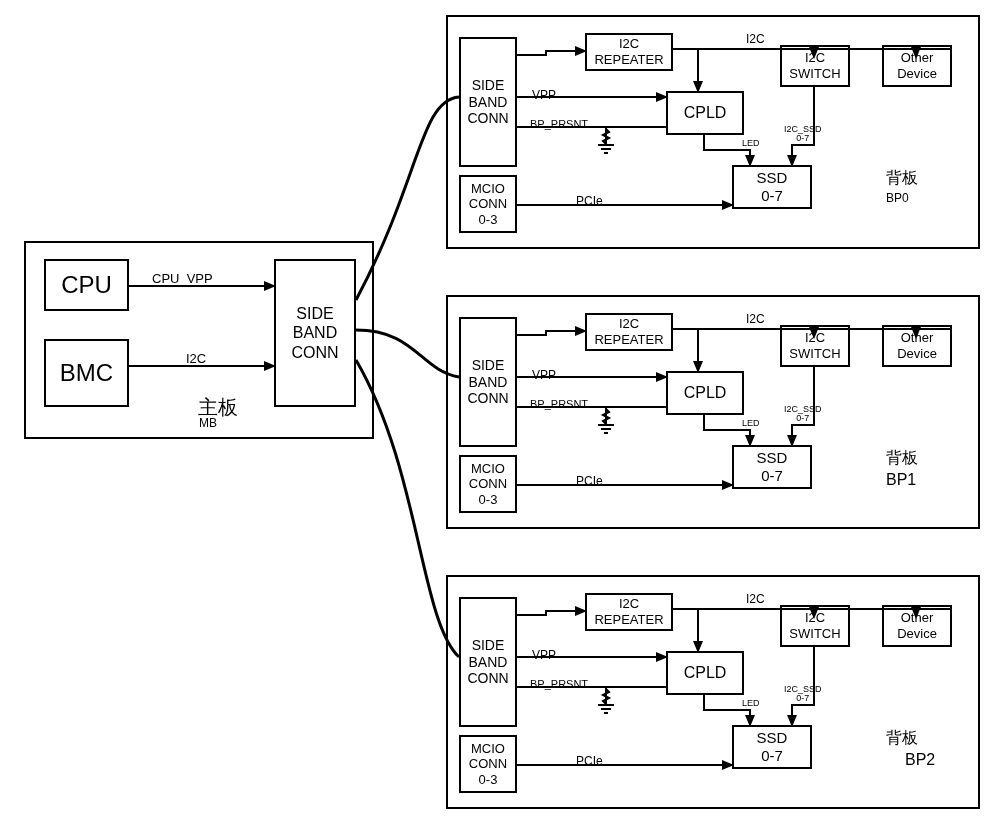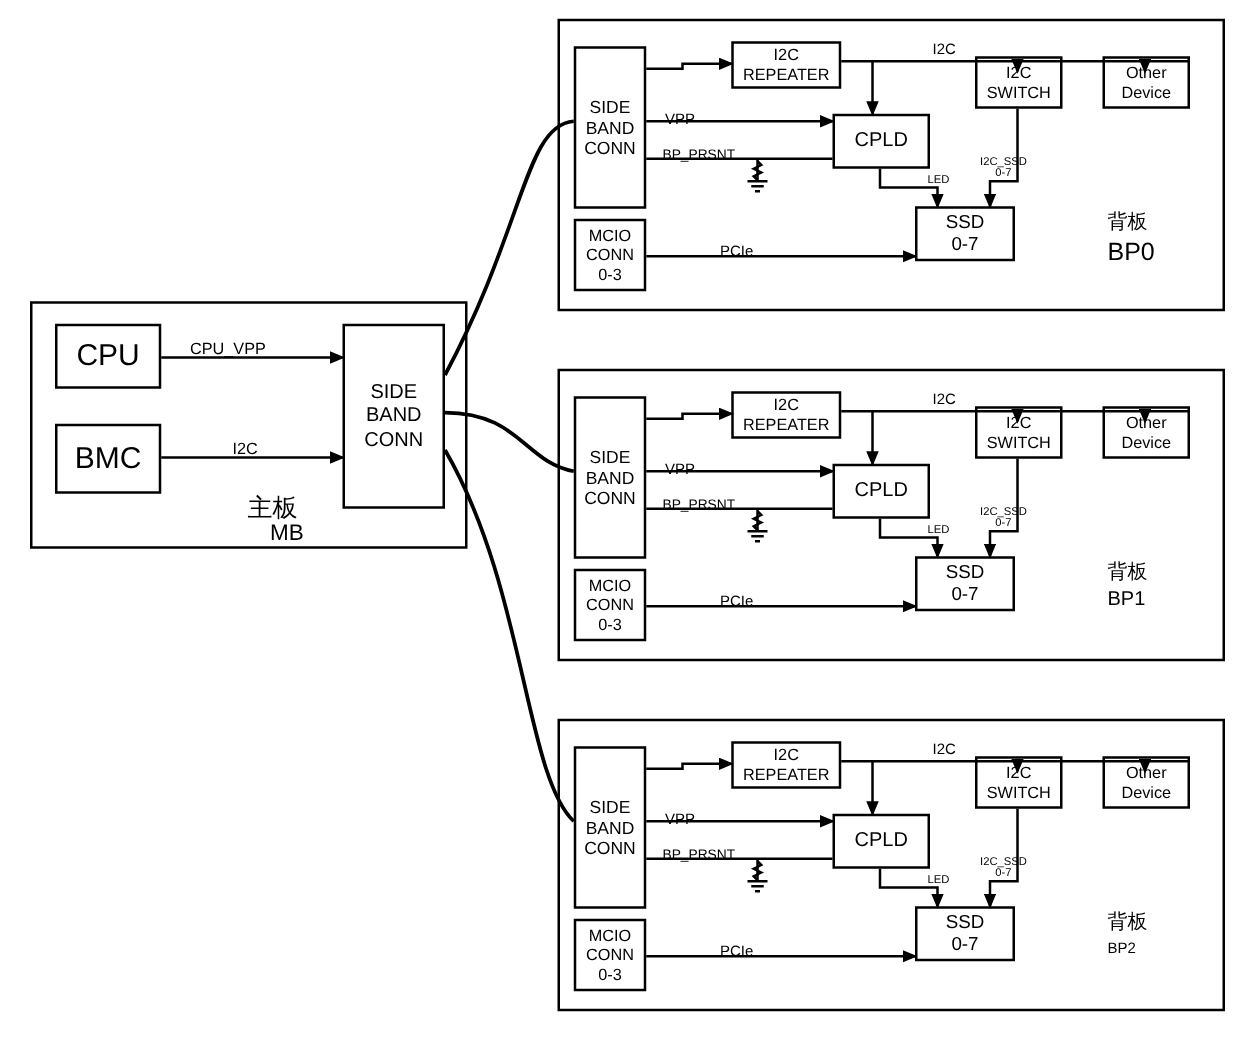--- a/index.html
+++ b/index.html
@@ -44,31 +44,31 @@
   }
 </style>
 </head>
 <body>
 
 <div class="group" style="left:24px; top:241px; width:350px; height:198px;"></div>
 
 <div class="box big" style="left:44px; top:259px; width:85px; height:52px;">
     <span>CPU</span>
   </div>
-<div class="box big" style="left:44px; top:339px; width:85px; height:56px;">
+<div class="box big" style="left:44px; top:339px; width:85px; height:68px;">
     <span>BMC</span>
   </div>
 <div class="box" style="left:274px; top:259px; width:82px; height:148px; font-size:16px; white-space:pre-line;"><span>SIDE
 BAND
 CONN</span></div>
 
 <div class="label" style="left:152px; top:272px; font-size:13px;">CPU_VPP</div>
 <div class="label" style="left:186px; top:352px; font-size:13px;">I2C</div>
 <div class="label" style="left:198px; top:397px; font-size:20px;">主板</div>
-<div class="label" style="left:216px; top:417px; font-size:18px;">MB</div>
+<div class="label" style="left:199px; top:417px; font-size:12px;">MB</div>
 
 <div class="group" style="left:446px; top:15px; width:534px; height:234px;"></div>
 
 <div class="group" style="left:446px; top:295px; width:534px; height:234px;"></div>
 
 <div class="group" style="left:446px; top:575px; width:534px; height:234px;"></div>
 
 <div id="bp-host">
     <div class="box" style="left: 459px; top: 37px; width: 58px; height: 130px; font-size: 14px; white-space: pre-line;"><span>SIDE
 BAND
@@ -88,21 +88,21 @@
 CONN
 0-3</span></div>
     <div class="label" style="left: 746px; top: 33px; font-size: 12px; white-space: pre-line;">I2C</div>
     <div class="label" style="left: 532px; top: 89px; font-size: 12px; white-space: pre-line;">VPP</div>
     <div class="label" style="left: 530px; top: 119px; font-size: 11px; white-space: pre-line;">BP_PRSNT</div>
     <div class="label" style="left: 576px; top: 195px; font-size: 12px; white-space: pre-line;">PCIe</div>
     <div class="label" style="left: 742px; top: 139px; font-size: 9px; white-space: pre-line;">LED</div>
     <div class="label" style="left: 784px; top: 125px; font-size: 9px; white-space: pre-line;">I2C_SSD
 0-7</div>
     <div class="label" style="left: 886px; top: 170px; font-size: 16px; white-space: pre-line;">背板</div>
-    <div class="label" style="left: 886px; top: 192px; font-size: 20px; white-space: pre-line;">BP0</div>
+    <div class="label" style="left: 886px; top: 192px; font-size: 12px; white-space: pre-line;">BP0</div>
     <div class="box" style="left: 459px; top: 317px; width: 58px; height: 130px; font-size: 14px; white-space: pre-line;"><span>SIDE
 BAND
 CONN</span></div>
     <div class="box" style="left: 585px; top: 313px; width: 88px; height: 38px; font-size: 13px; white-space: pre-line;"><span>I2C
 REPEATER</span></div>
     <div class="box" style="left: 780px; top: 325px; width: 70px; height: 42px; font-size: 13px; white-space: pre-line;"><span>I2C
 SWITCH</span></div>
     <div class="box" style="left: 882px; top: 325px; width: 70px; height: 42px; font-size: 13px; white-space: pre-line;"><span>Other
 Device</span></div>
     <div class="box" style="left: 666px; top: 371px; width: 78px; height: 44px; font-size: 16px;">
@@ -140,21 +140,21 @@
 CONN
 0-3</span></div>
     <div class="label" style="left: 746px; top: 593px; font-size: 12px; white-space: pre-line;">I2C</div>
     <div class="label" style="left: 532px; top: 649px; font-size: 12px; white-space: pre-line;">VPP</div>
     <div class="label" style="left: 530px; top: 679px; font-size: 11px; white-space: pre-line;">BP_PRSNT</div>
     <div class="label" style="left: 576px; top: 755px; font-size: 12px; white-space: pre-line;">PCIe</div>
     <div class="label" style="left: 742px; top: 699px; font-size: 9px; white-space: pre-line;">LED</div>
     <div class="label" style="left: 784px; top: 685px; font-size: 9px; white-space: pre-line;">I2C_SSD
 0-7</div>
     <div class="label" style="left: 886px; top: 730px; font-size: 16px; white-space: pre-line;">背板</div>
-    <div class="label" style="left: 886px; top: 752px; font-size: 12px; white-space: pre-line;">BP2</div>
+    <div class="label" style="left: 905px; top: 752px; font-size: 16px; white-space: pre-line;">BP2</div>
   </div>
 
 <svg class="overlay">
   <defs>
     <marker id="ah" markerWidth="12" markerHeight="10" refX="10" refY="5" orient="auto" markerUnits="userSpaceOnUse">
       <path d="M0,0 L12,5 L0,10 Z" fill="#000"></path>
     </marker>
   </defs>
 
   <line x1="129" y1="286" x2="274" y2="286" stroke="#000" stroke-width="2" marker-end="url(#ah)"></line>

